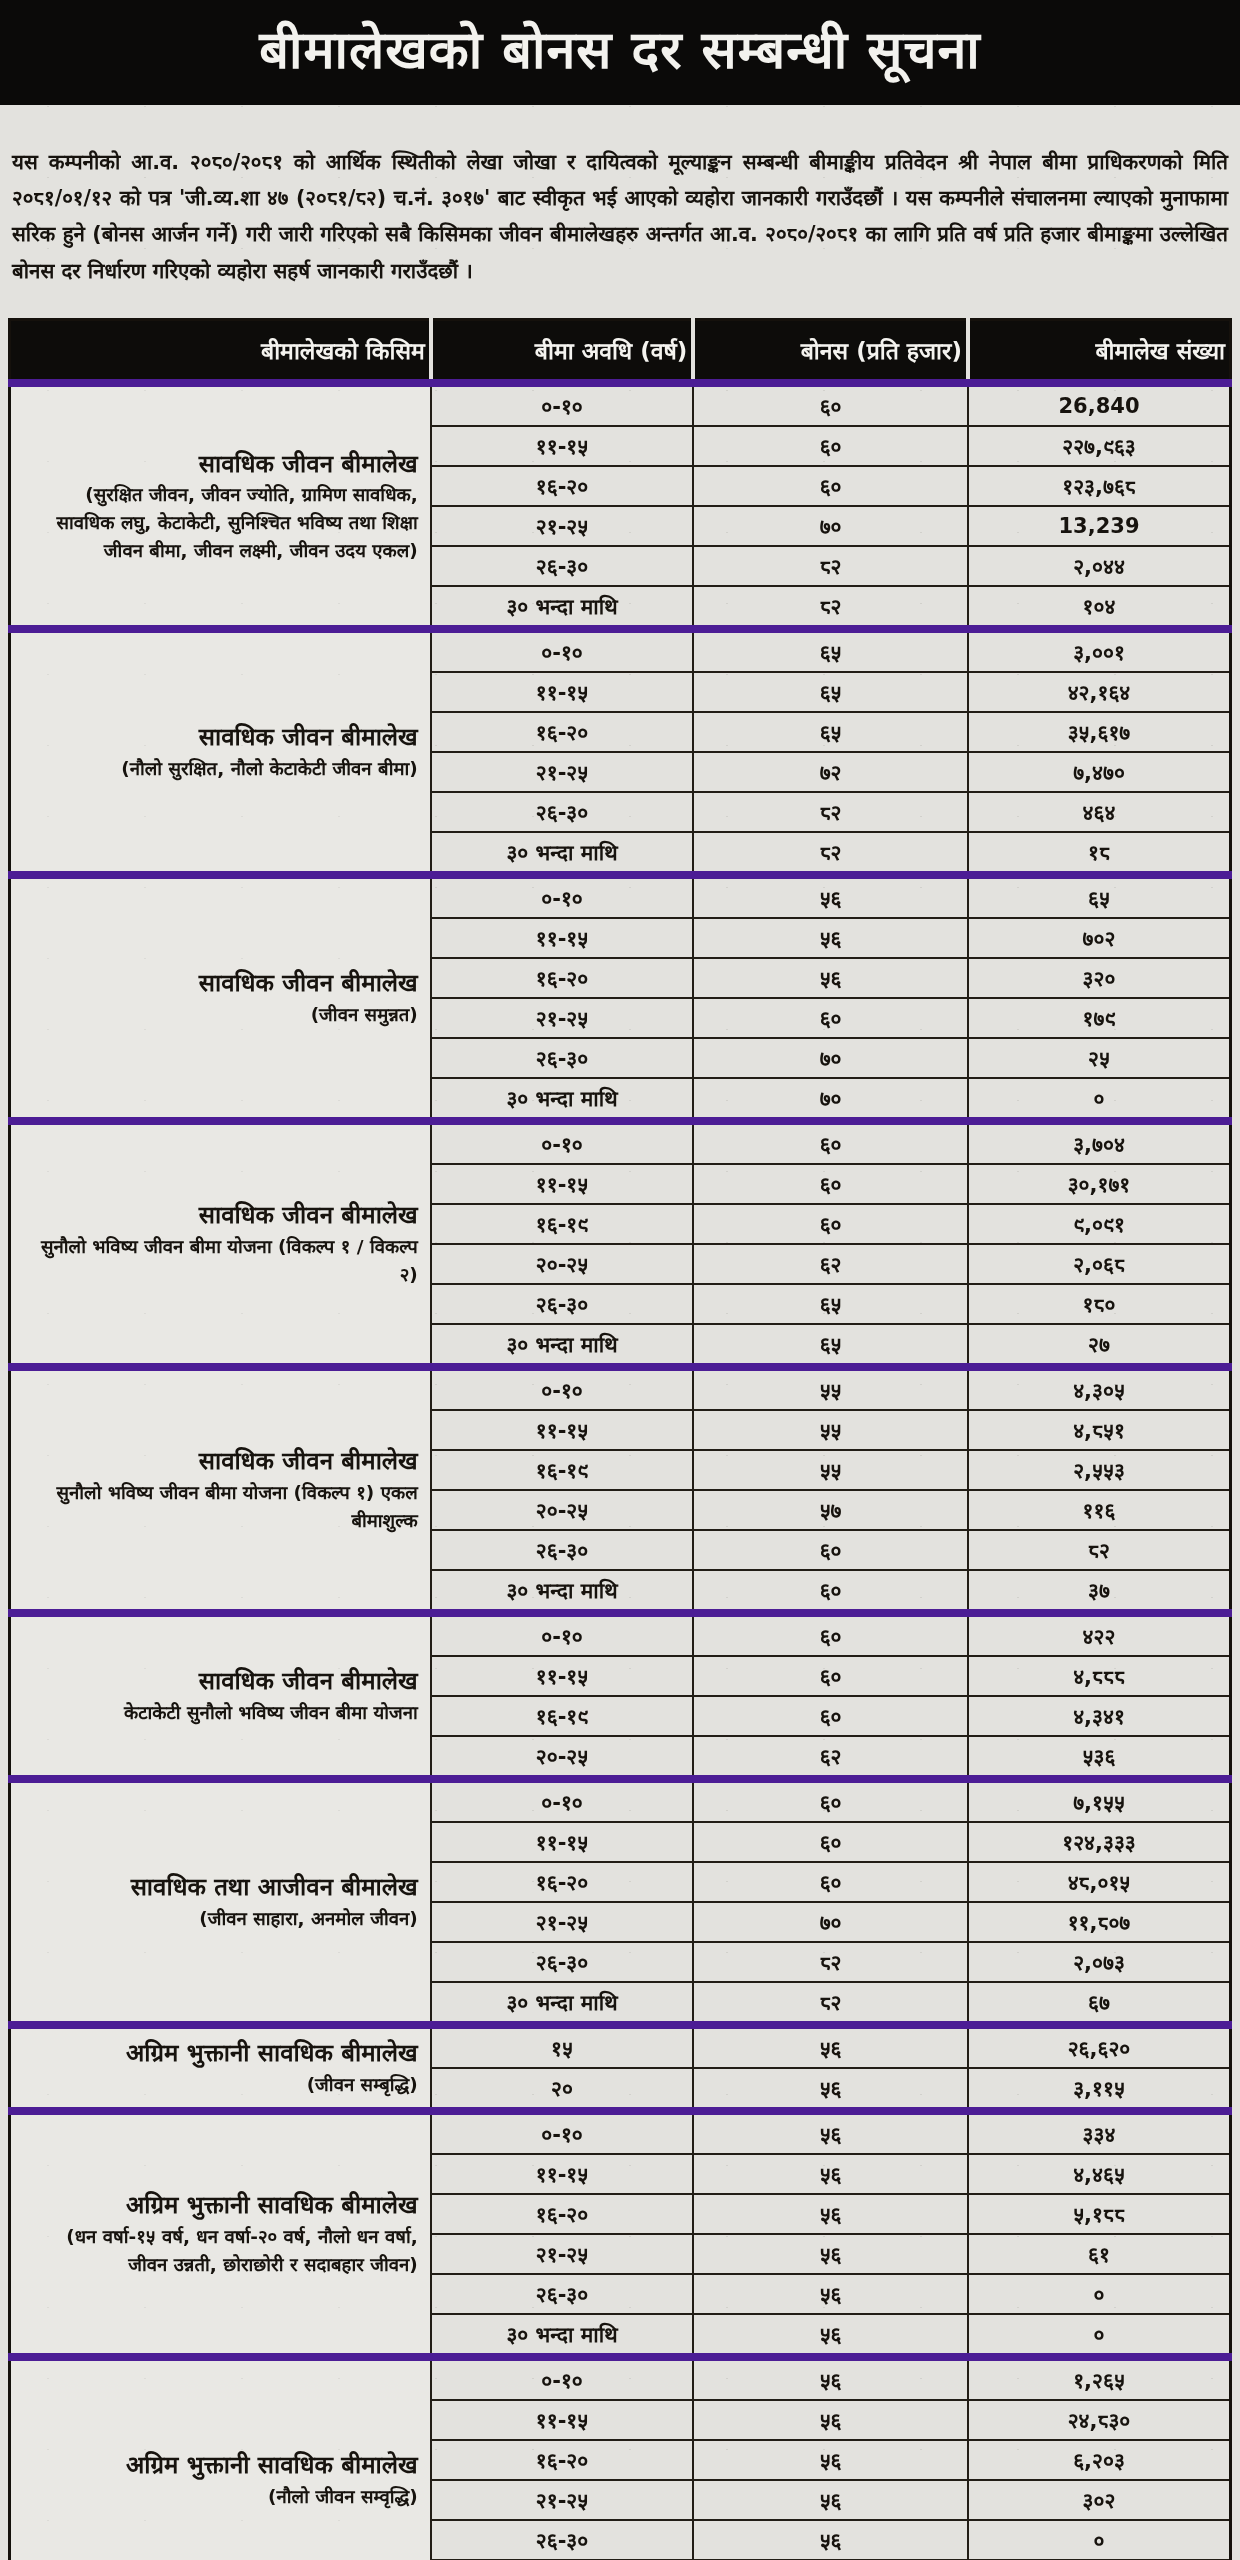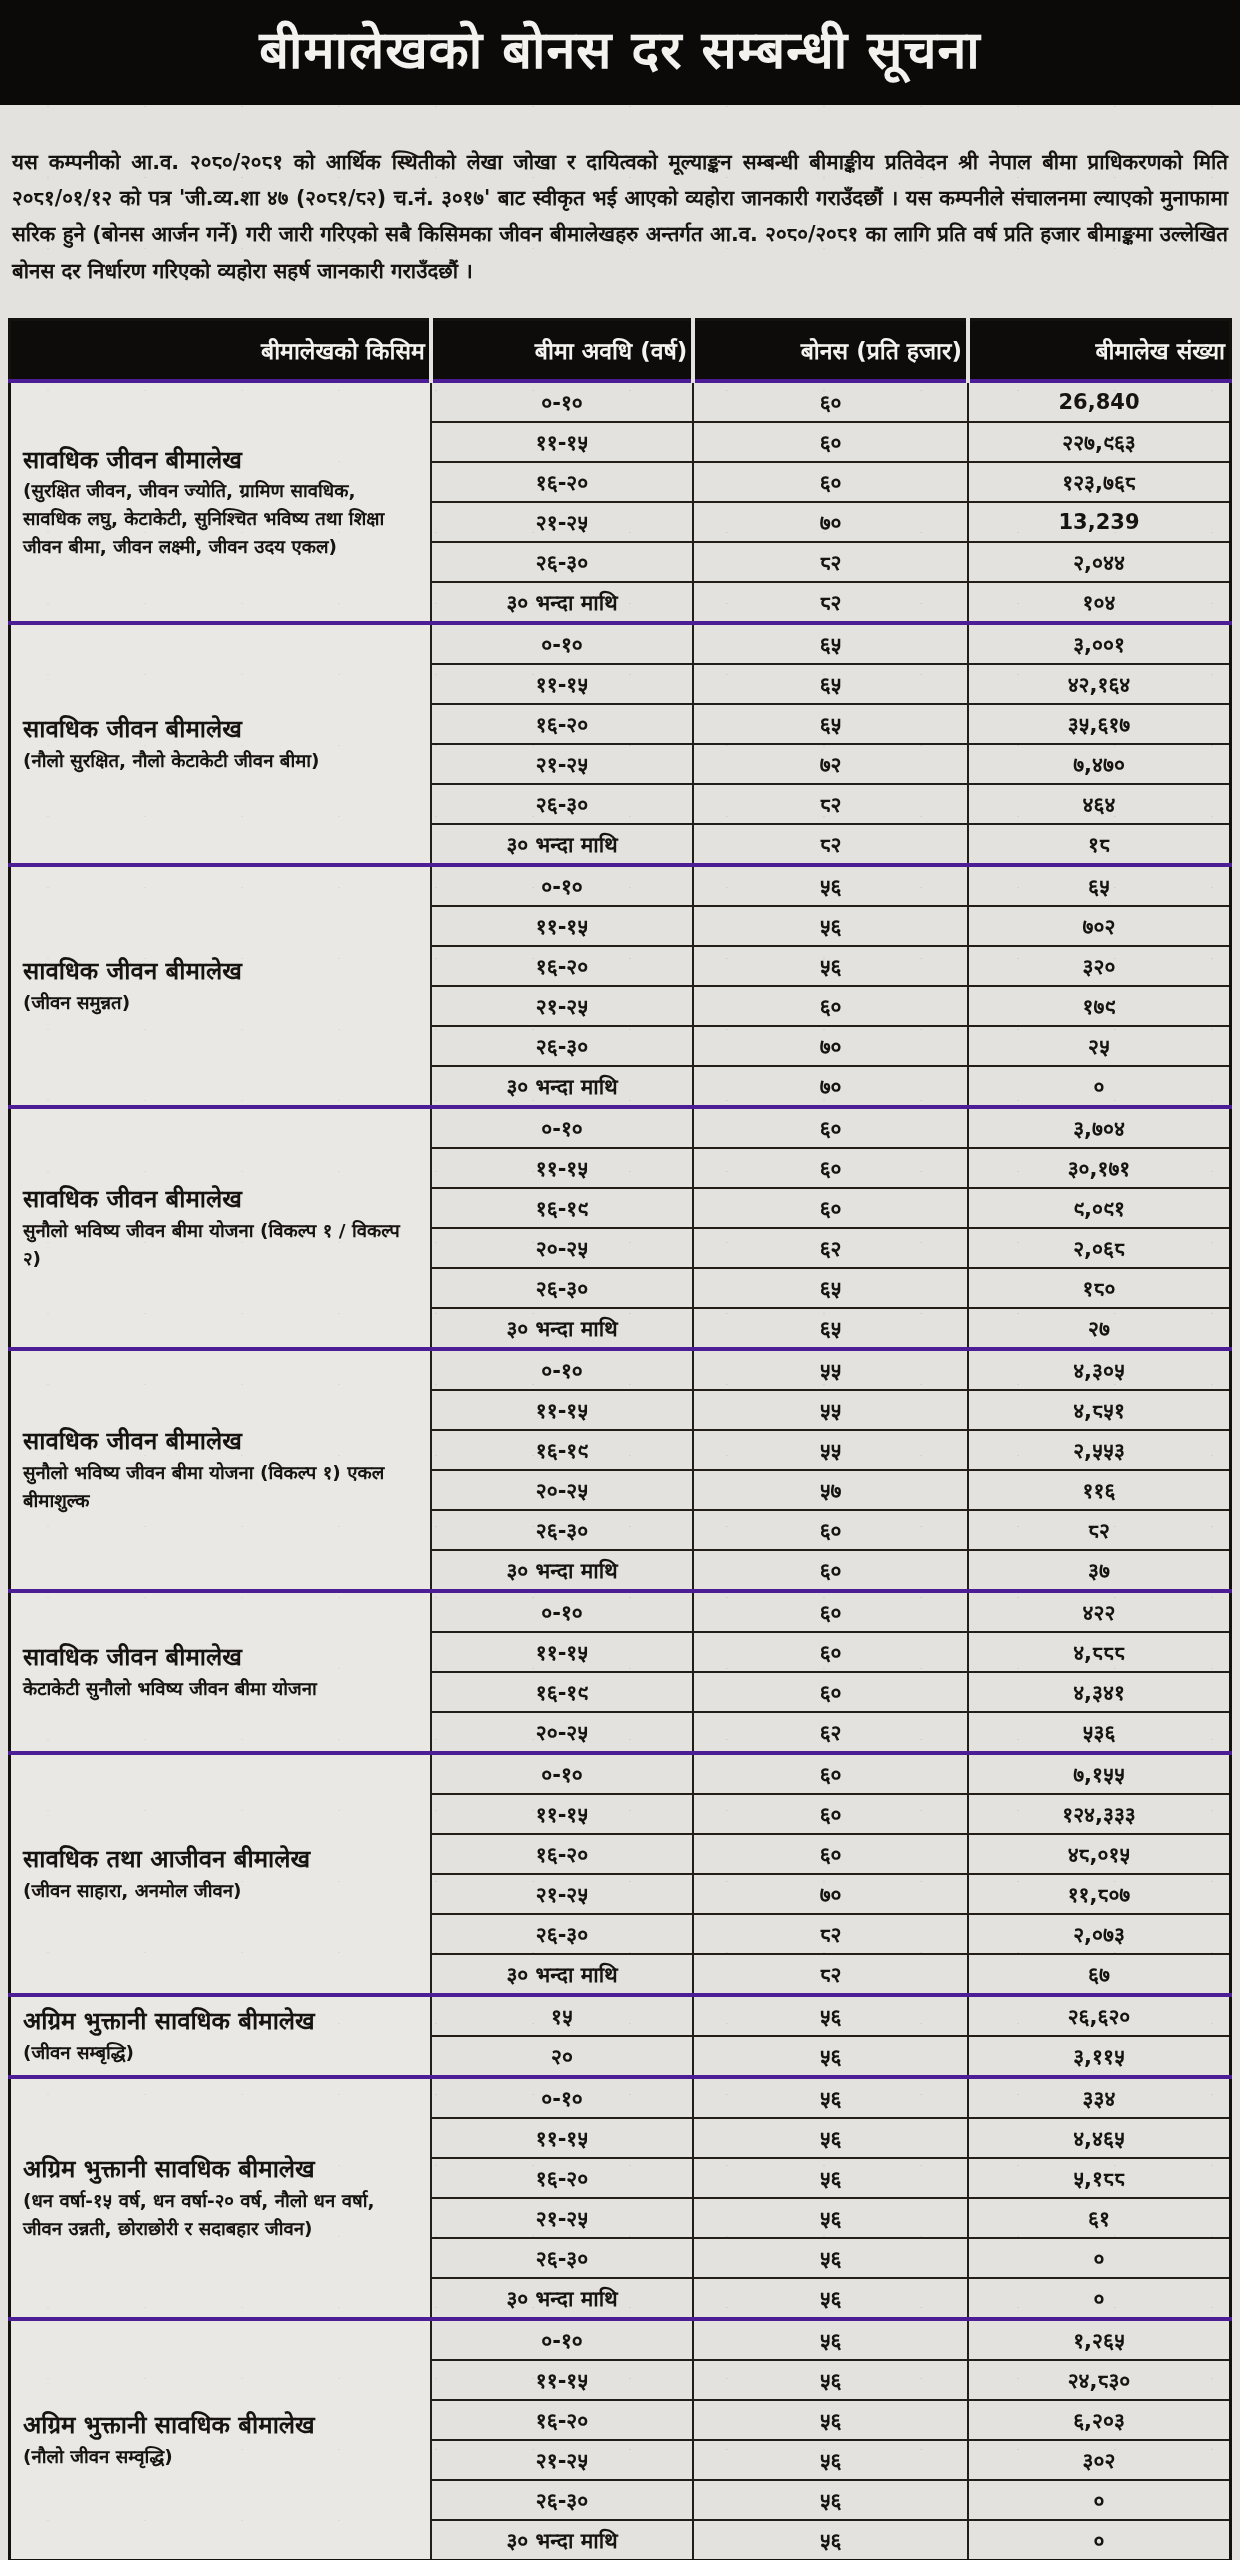--- a/index.html
+++ b/index.html
@@ -15,23 +15,23 @@
   .banner{background:#0b0a09;color:#f3f2ee;text-align:center;padding:12px 10px 22px;}
   .banner h1{margin:0;font-size:52px;font-weight:bold;letter-spacing:1px;}
   .intro{padding:18px 12px 8px;font-size:20.5px;line-height:1.78;text-align:justify;font-weight:600;}
   table.bonus{width:1224px;margin:8px 8px 4px;border-collapse:collapse;border:3px solid #15110c;}
   th{
     background:#0d0c0a;color:#f4f3ef;font-size:23px;font-weight:bold;
     padding:13px 4px;border-bottom:3px solid #15110c;text-align:right;
   }
   th + th{border-left:4px solid #e3e2de;margin-top:28px;}
   td{border:2px solid #221d16;}
-  tr.group-start td{border-top:4px solid #4c1d95;}
+  tr.group-start td{border-top:8px solid #4c1d95;}
   td.val-cell{text-align:center;font-size:21px;font-weight:600;padding:5px 2px;height:24px;}
-  td.cat-cell{text-align:left;vertical-align:middle;padding:8px 12px;background:rgba(250,250,247,.25);}
+  td.cat-cell{text-align:right;vertical-align:middle;padding:8px 12px;background:rgba(250,250,247,.25);}
   .cat-title{font-size:24px;font-weight:bold;line-height:1.35;}
   .cat-sub{font-size:18.5px;font-weight:600;line-height:1.5;margin-top:1px;}
 </style>
 </head>
 <body>
 
 <div class="banner">
   <h1>बीमालेखको बोनस दर सम्बन्धी सूचना</h1>
 </div>
 

